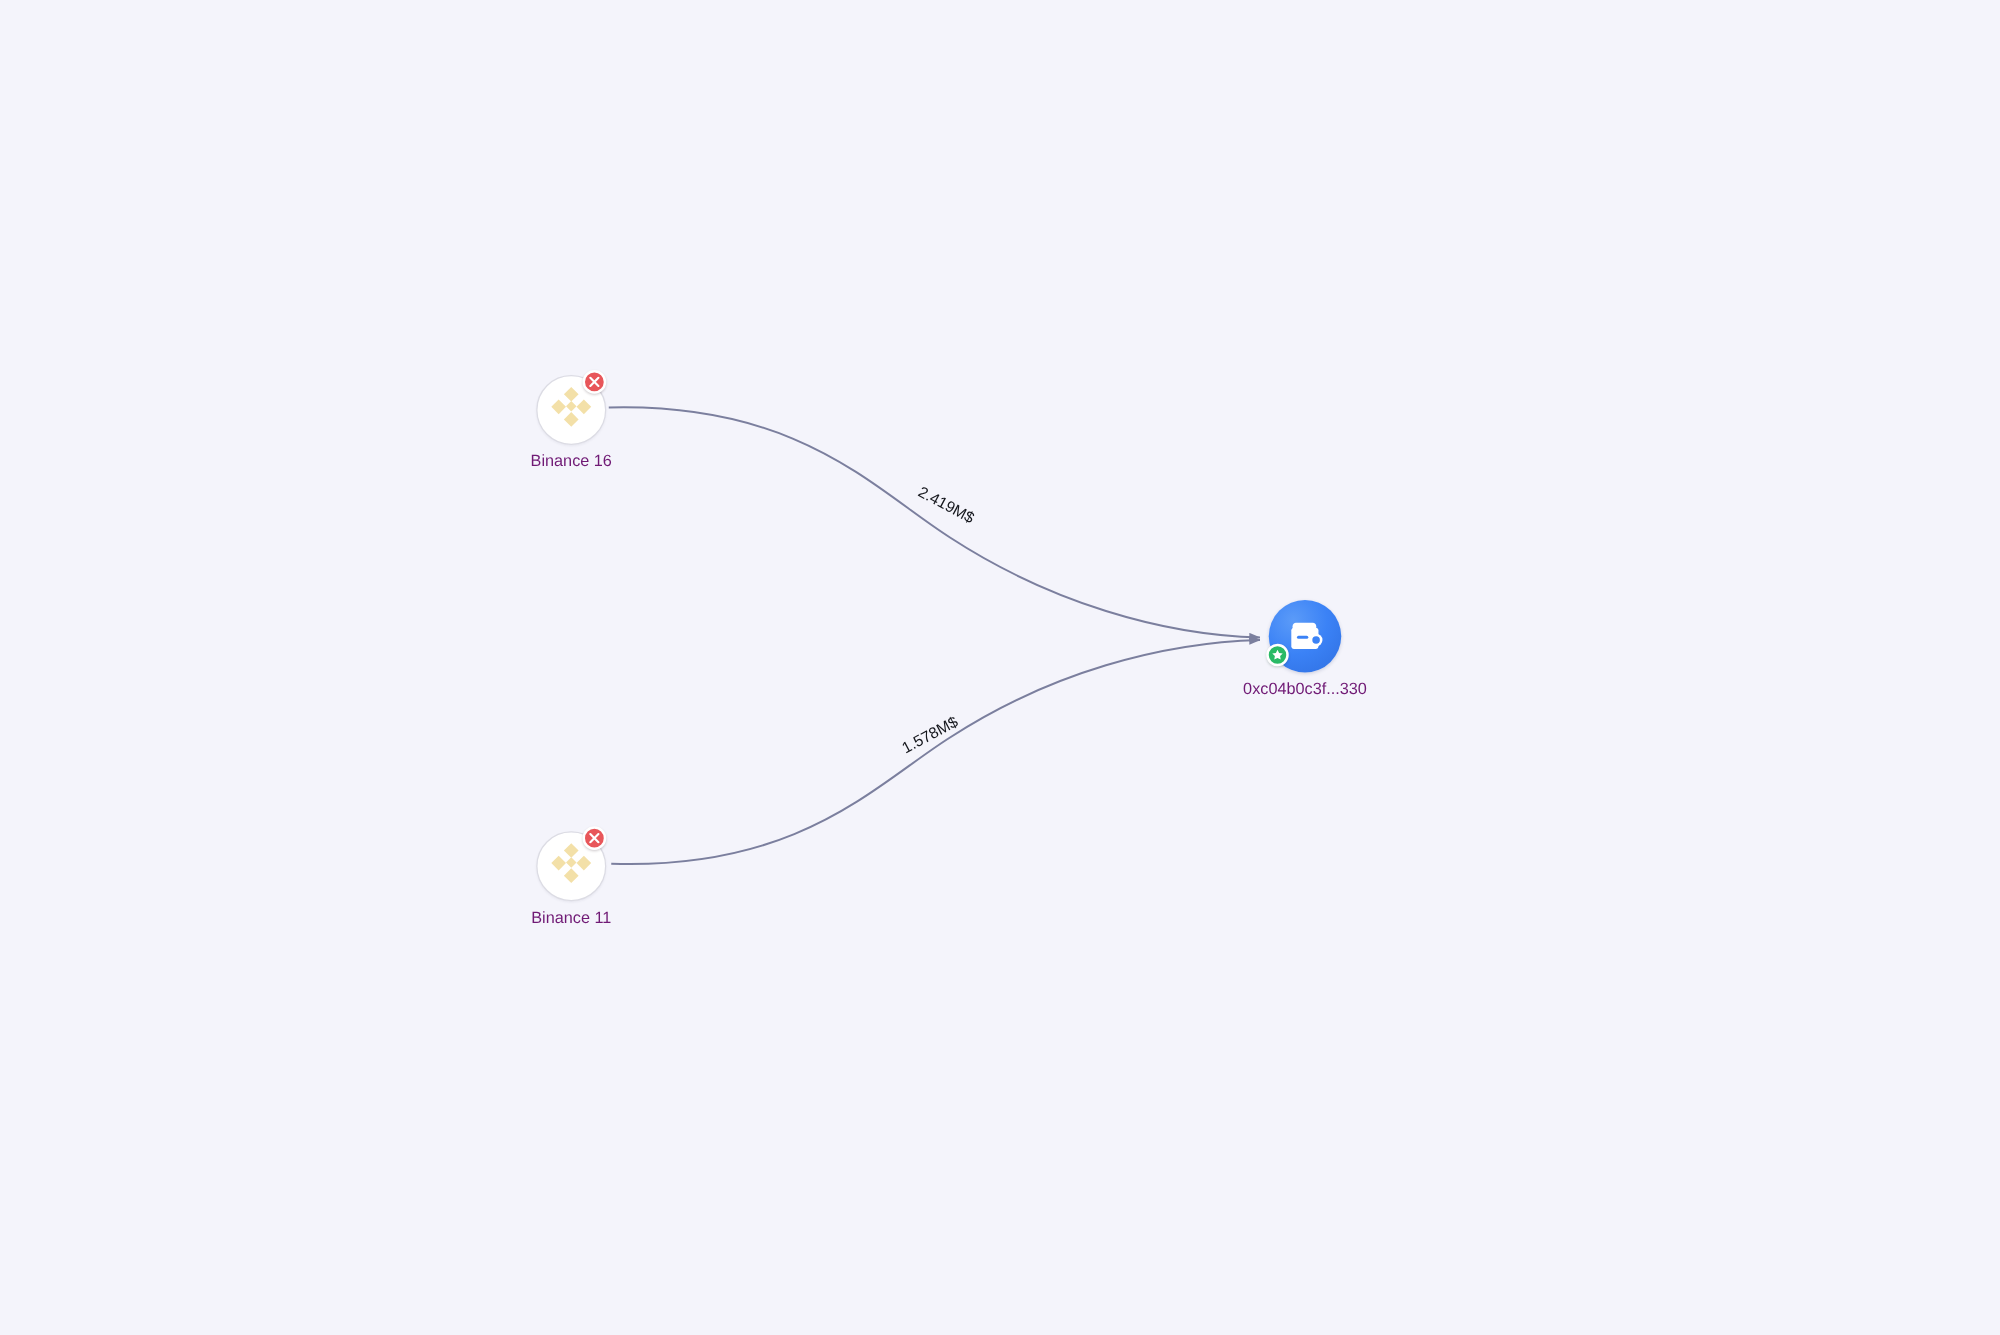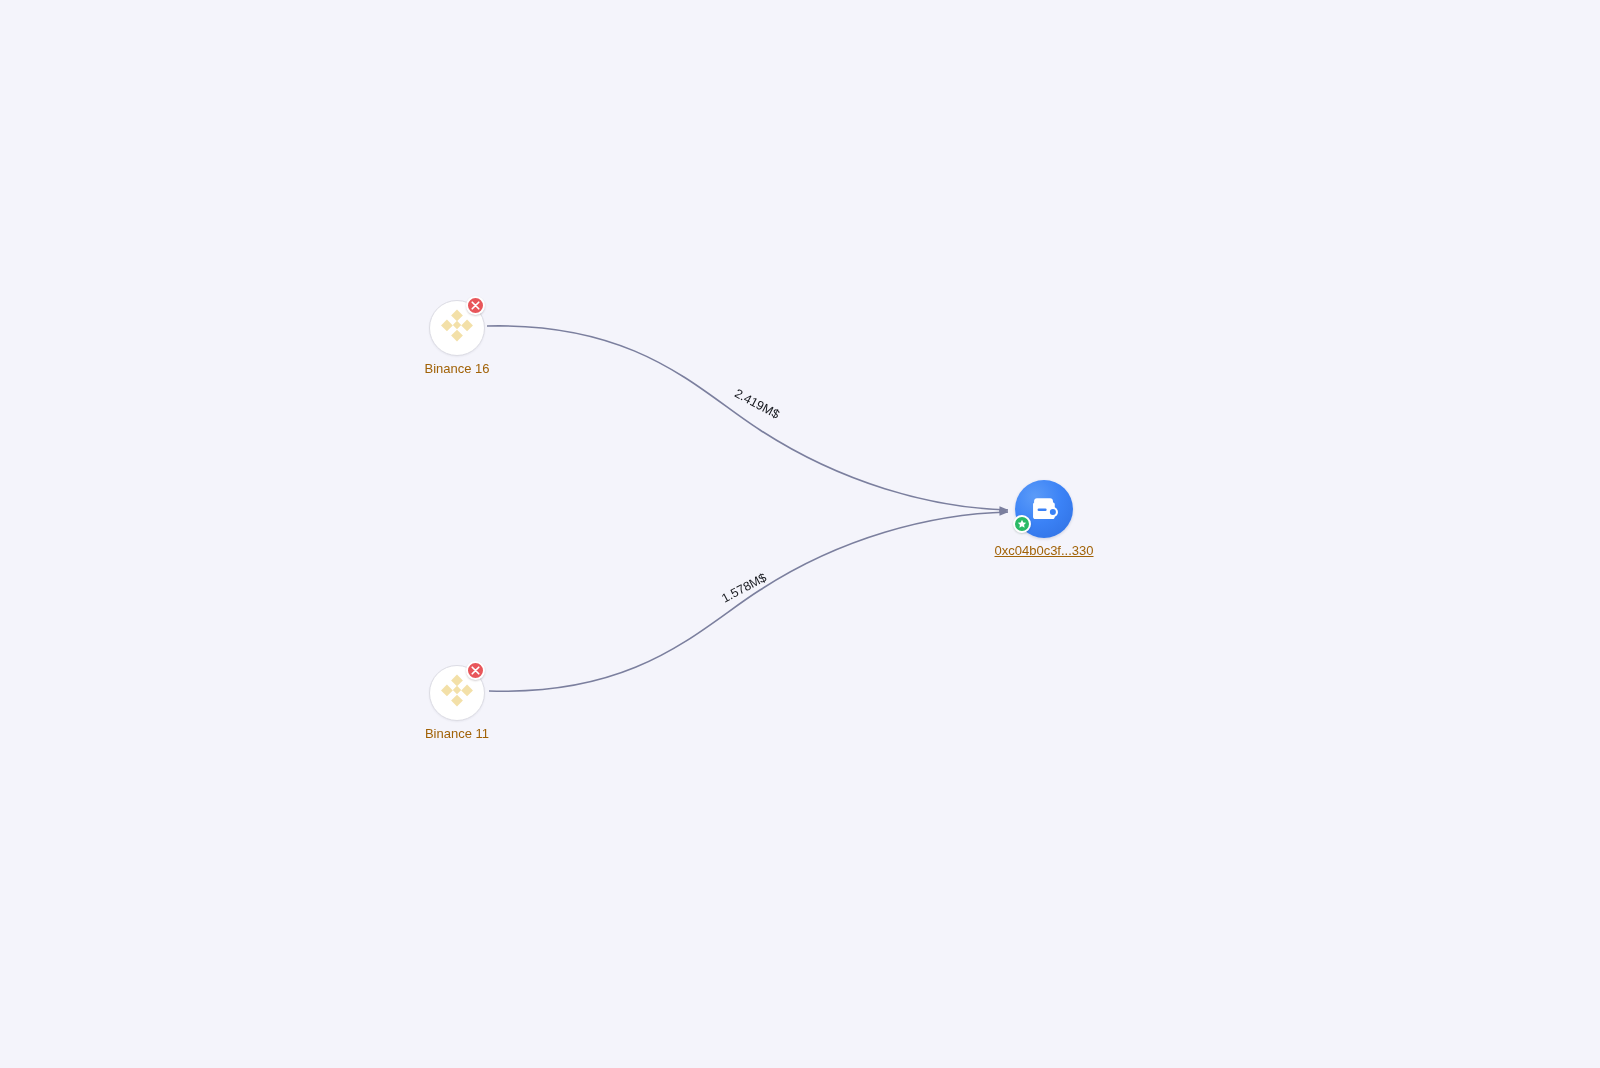--- a/index.html
+++ b/index.html
@@ -119,25 +119,25 @@
   .badge-star svg { width: 10px; height: 10px; display:block; }
 
   
   .node-label {
     position: absolute;
     left: 50%;
     transform: translateX(-50%);
     white-space: nowrap;
     font-size: 13px;
     line-height: 16px;
-    color: #a16207;
+    color: #701a75;
     font-family: "Liberation Sans", sans-serif;
   }
   .node-exchange .node-label { top: 33px; }
-  .node-wallet  .node-label { top: 34px; text-decoration: underline; }
+  .node-wallet  .node-label { top: 34px; }
 
   .edge-label {
     position: absolute;
     white-space: nowrap;
     font-size: 12.5px;
     line-height: 14px;
     color: #14161c;
     font-family: "Liberation Sans", sans-serif;
     transform-origin: 50% 50%;
   }

